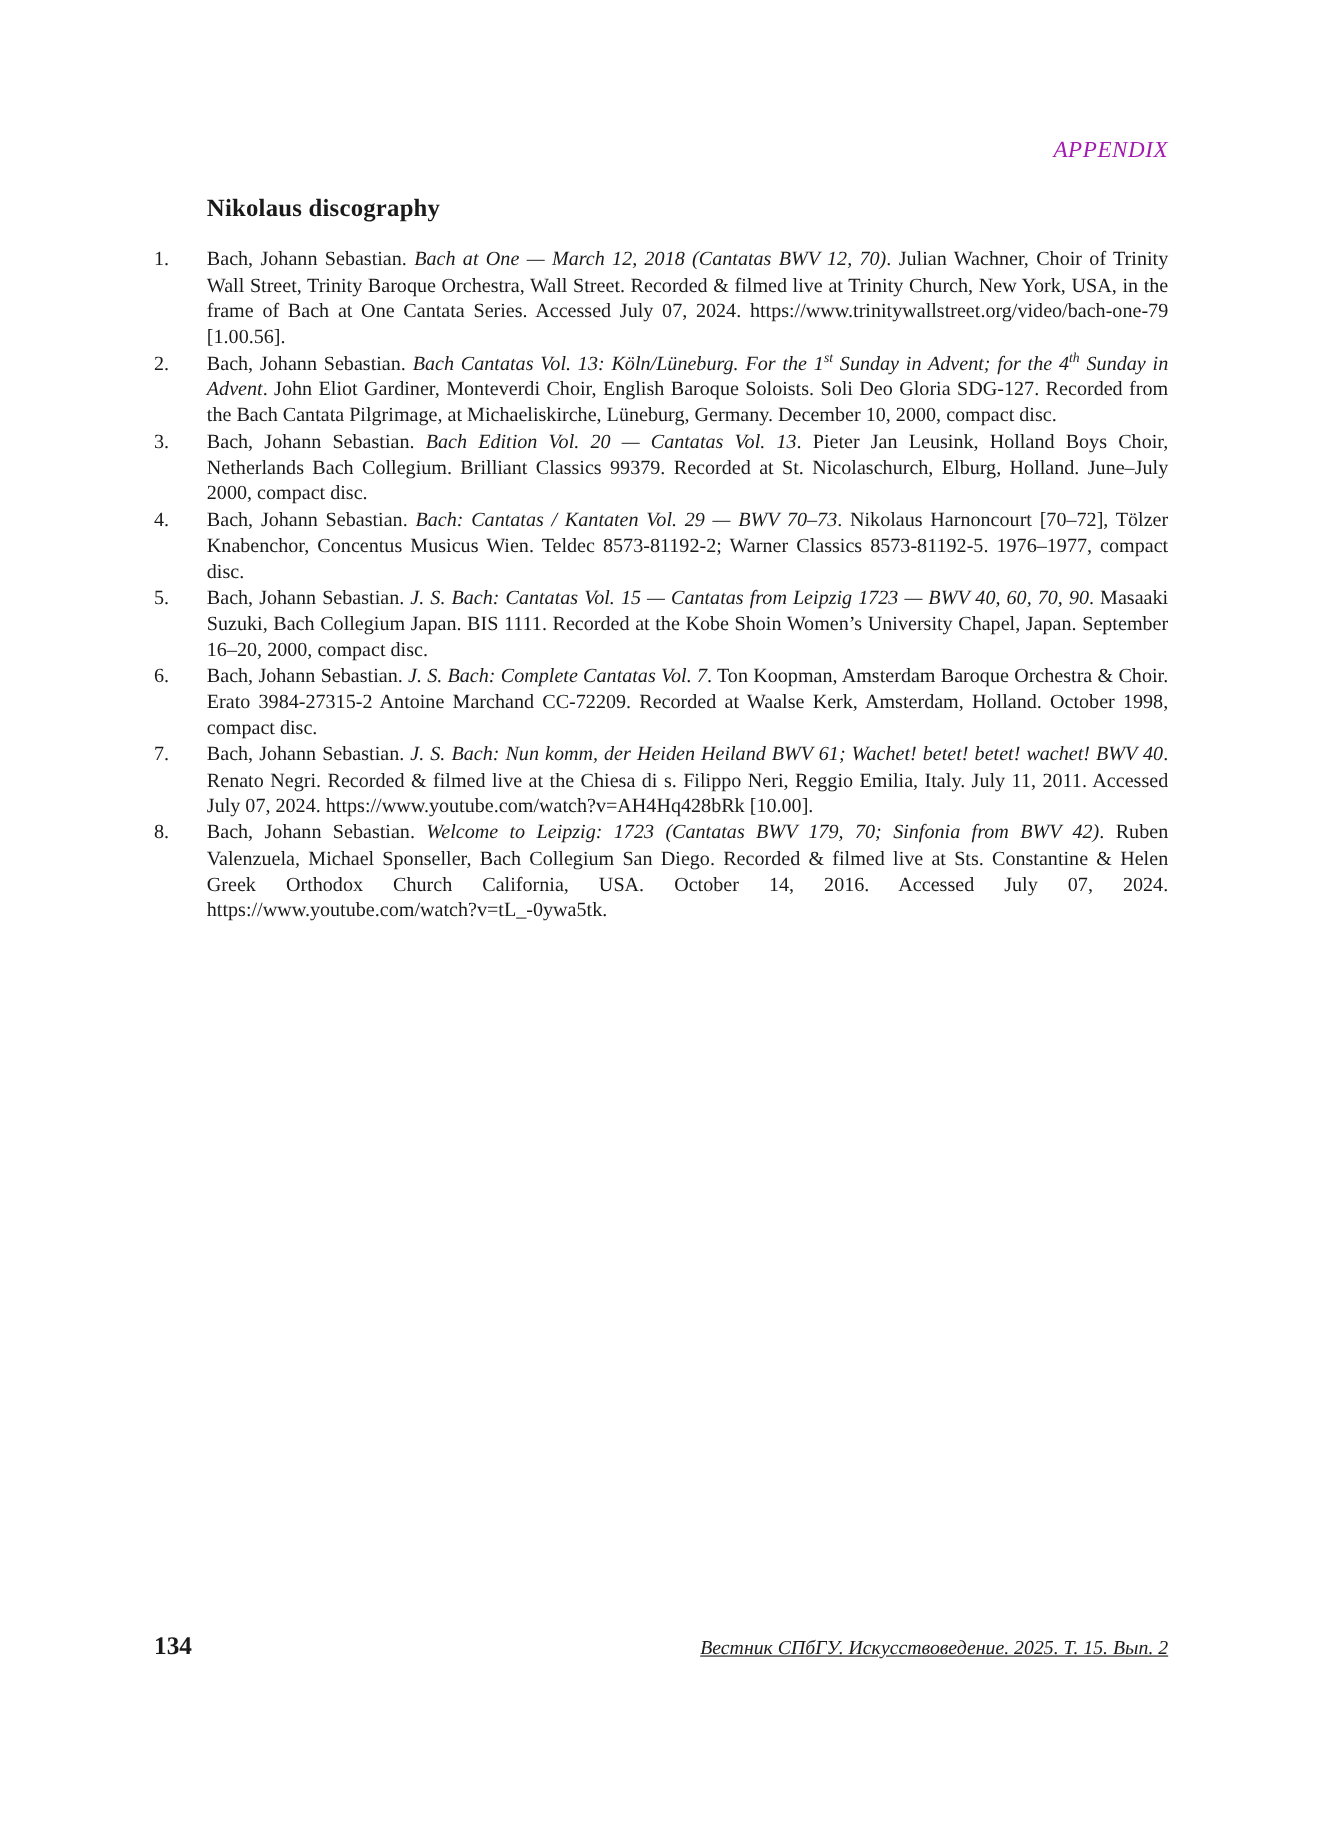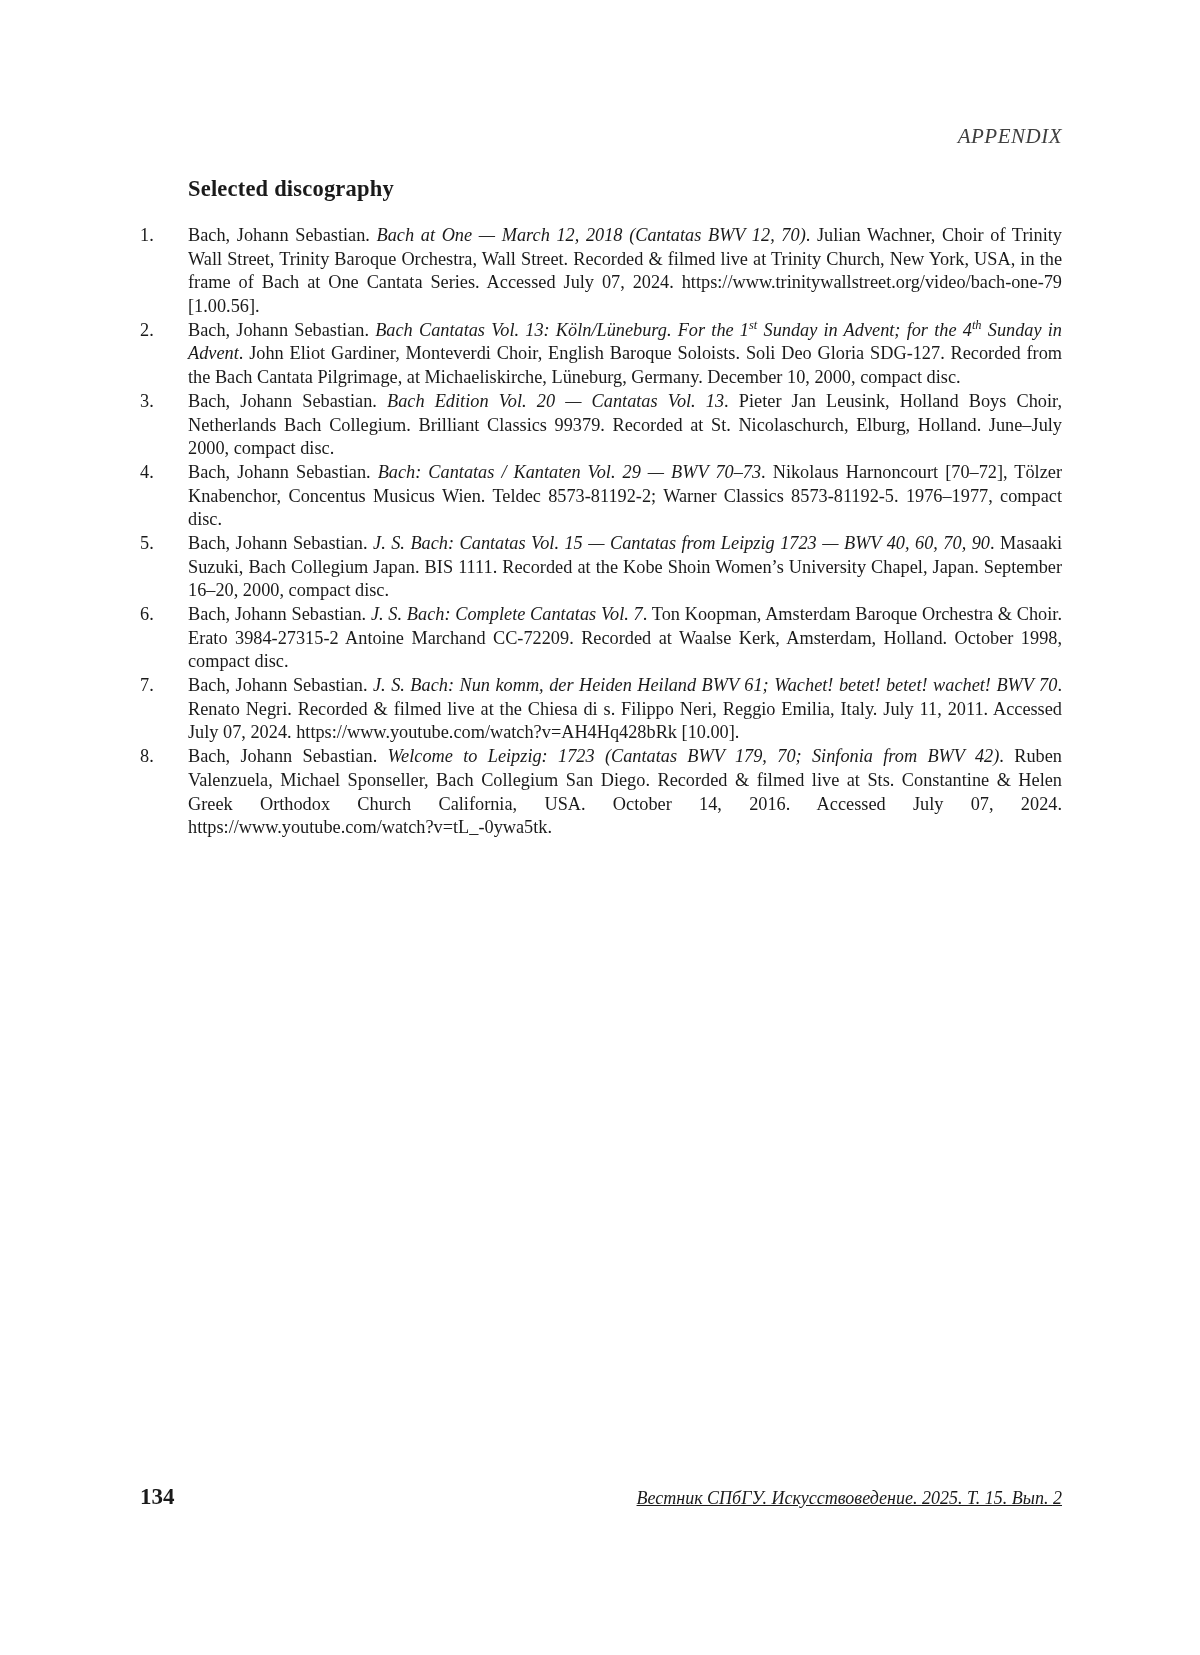--- a/index.html
+++ b/index.html
@@ -22,21 +22,21 @@
     height: 1655px;
     box-sizing: border-box;
   }
   .running-head {
     position: absolute;
     right: 138px;
     top: 124px;
     font-style: italic;
     font-size: 21px;
     letter-spacing: 0.5px;
-    color: #404040;
+    color: #a21caf;
     margin-left: 35px;
   }
   .section-title {
     position: absolute;
     left: 188px;
     top: 176px;
     font-size: 22.5px;
     font-weight: bold;
     letter-spacing: 0.2px;
   }
@@ -94,21 +94,21 @@
     text-decoration: underline;
   }
 </style>
 </head>
 <body>
 
 <div class="page">
 
   <div class="running-head">APPENDIX</div>
 
-  <div class="section-title">Selected discography</div>
+  <div class="section-title">Nikolaus discography</div>
 
   <div class="biblist">
       <div class="entry">
         <div class="num">1.</div>
         <div class="txt"><span>Bach, Johann Sebastian. </span><i>Bach at One — March 12, 2018 (Cantatas BWV 12, 70)</i><span>. Julian Wachner, Choir of Trinity Wall Street, Trinity Baroque Orchestra, Wall Street. Recorded &amp; filmed live at Trinity Church, New York, USA, in the frame of Bach at One Cantata Series. Accessed July 07, 2024. https://www.trinitywallstreet.org/video/bach-one-79 [1.00.56].</span></div>
       </div>
       <div class="entry">
         <div class="num">2.</div>
         <div class="txt"><span>Bach, Johann Sebastian. </span><i>Bach Cantatas Vol. 13: Köln/Lüneburg. For the 1</i><sup style="font-style: italic;">st</sup><i> Sunday in Advent; for the 4</i><sup style="font-style: italic;">th</sup><i> Sunday in Advent</i><span>. John Eliot Gardiner, Monteverdi Choir, English Baroque Soloists. Soli Deo Gloria SDG-127. Recorded from the Bach Cantata Pilgrimage, at Michaeliskirche, Lüneburg, Germany. December 10, 2000, compact disc.</span></div>
       </div>
@@ -123,21 +123,21 @@
       <div class="entry">
         <div class="num">5.</div>
         <div class="txt"><span>Bach, Johann Sebastian. </span><i>J. S. Bach: Cantatas Vol. 15 — Cantatas from Leipzig 1723 — BWV 40, 60, 70, 90</i><span>. Masaaki Suzuki, Bach Collegium Japan. BIS 1111. Recorded at the Kobe Shoin Women’s University Chapel, Japan. September 16–20, 2000, compact disc.</span></div>
       </div>
       <div class="entry">
         <div class="num">6.</div>
         <div class="txt"><span>Bach, Johann Sebastian. </span><i>J. S. Bach: Complete Cantatas Vol. 7</i><span>. Ton Koopman, Amsterdam Baroque Orchestra &amp; Choir. Erato 3984-27315-2 Antoine Marchand CC-72209. Recorded at Waalse Kerk, Amsterdam, Holland. October 1998, compact disc.</span></div>
       </div>
       <div class="entry">
         <div class="num">7.</div>
-        <div class="txt"><span>Bach, Johann Sebastian. </span><i>J. S. Bach: Nun komm, der Heiden Heiland BWV 61; Wachet! betet! betet! wachet! BWV 70</i><span>. Renato Negri. Recorded &amp; filmed live at the Chiesa di s. Filippo Neri, Reggio Emilia, Italy. July 11, 2011. Accessed July 07, 2024. https://www.youtube.com/watch?v=AH4Hq428bRk [10.00].</span></div>
+        <div class="txt"><span>Bach, Johann Sebastian. </span><i>J. S. Bach: Nun komm, der Heiden Heiland BWV 61; Wachet! betet! betet! wachet! BWV 40</i><span>. Renato Negri. Recorded &amp; filmed live at the Chiesa di s. Filippo Neri, Reggio Emilia, Italy. July 11, 2011. Accessed July 07, 2024. https://www.youtube.com/watch?v=AH4Hq428bRk [10.00].</span></div>
       </div>
       <div class="entry">
         <div class="num">8.</div>
         <div class="txt"><span>Bach, Johann Sebastian. </span><i>Welcome to Leipzig: 1723 (Cantatas BWV 179, 70; Sinfonia from BWV 42)</i><span>. Ruben Valenzuela, Michael Sponseller, Bach Collegium San Diego. Recorded &amp; filmed live at Sts. Constantine &amp; Helen Greek Orthodox Church California, USA. October 14, 2016. Accessed July 07, 2024. https://www.youtube.com/watch?v=tL_-0ywa5tk.</span></div>
       </div>
     </div>
 
   <div class="footer">
     <div class="folio">134</div>
     <div class="journal-line">Вестник СПбГУ. Искусствоведение. 2025. Т. 15. Вып. 2</div>

